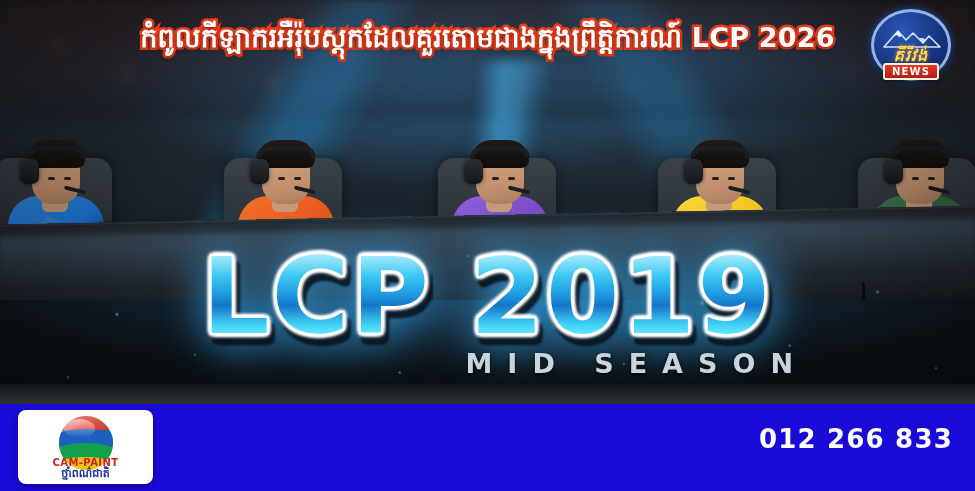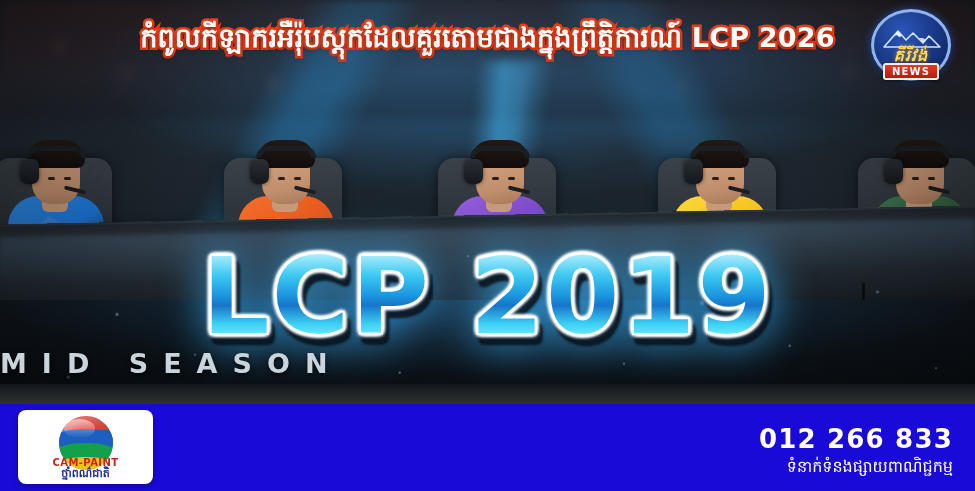--- a/index.html
+++ b/index.html
@@ -272,21 +272,21 @@
       drop-shadow(0 0 2px #ffffff)
       drop-shadow(2px 0 0 #ffffff)
       drop-shadow(-2px 0 0 #ffffff)
       drop-shadow(0 2px 0 #ffffff)
       drop-shadow(0 -2px 0 #ffffff)
       drop-shadow(4px 8px 0 rgba(8,16,26,.85))
       drop-shadow(0 0 22px rgba(55,180,255,.75));
   }
   .subtitle {
     position:absolute; left:0; top:348px; width:808px;
-    text-align:left;
+    text-align:right;
     font-size:27px;
     font-weight:bold;
     letter-spacing:15px;
     color:#c9d4dc;
     text-shadow:0 2px 5px rgba(0,0,0,.7);
     z-index:7;
   }
 
   
   .vignette {
@@ -508,16 +508,15 @@
         <div class="cp-wave cp-w3"></div>
         <div class="cp-gloss"></div>
       </div>
       <div class="cp-name">CAM-PAINT</div>
       <div class="cp-khmer">ថ្នាំពណ៌ជាតិ</div>
     </div>
 
 
     <div class="footer-phone">012 266 833</div>
 
-    <div class="footer-note">ទំនាក់ទំនងផ្សាយពាណិជ្ជកម្ម</div>
   </div>
 
 </div>
 
 </body></html>

